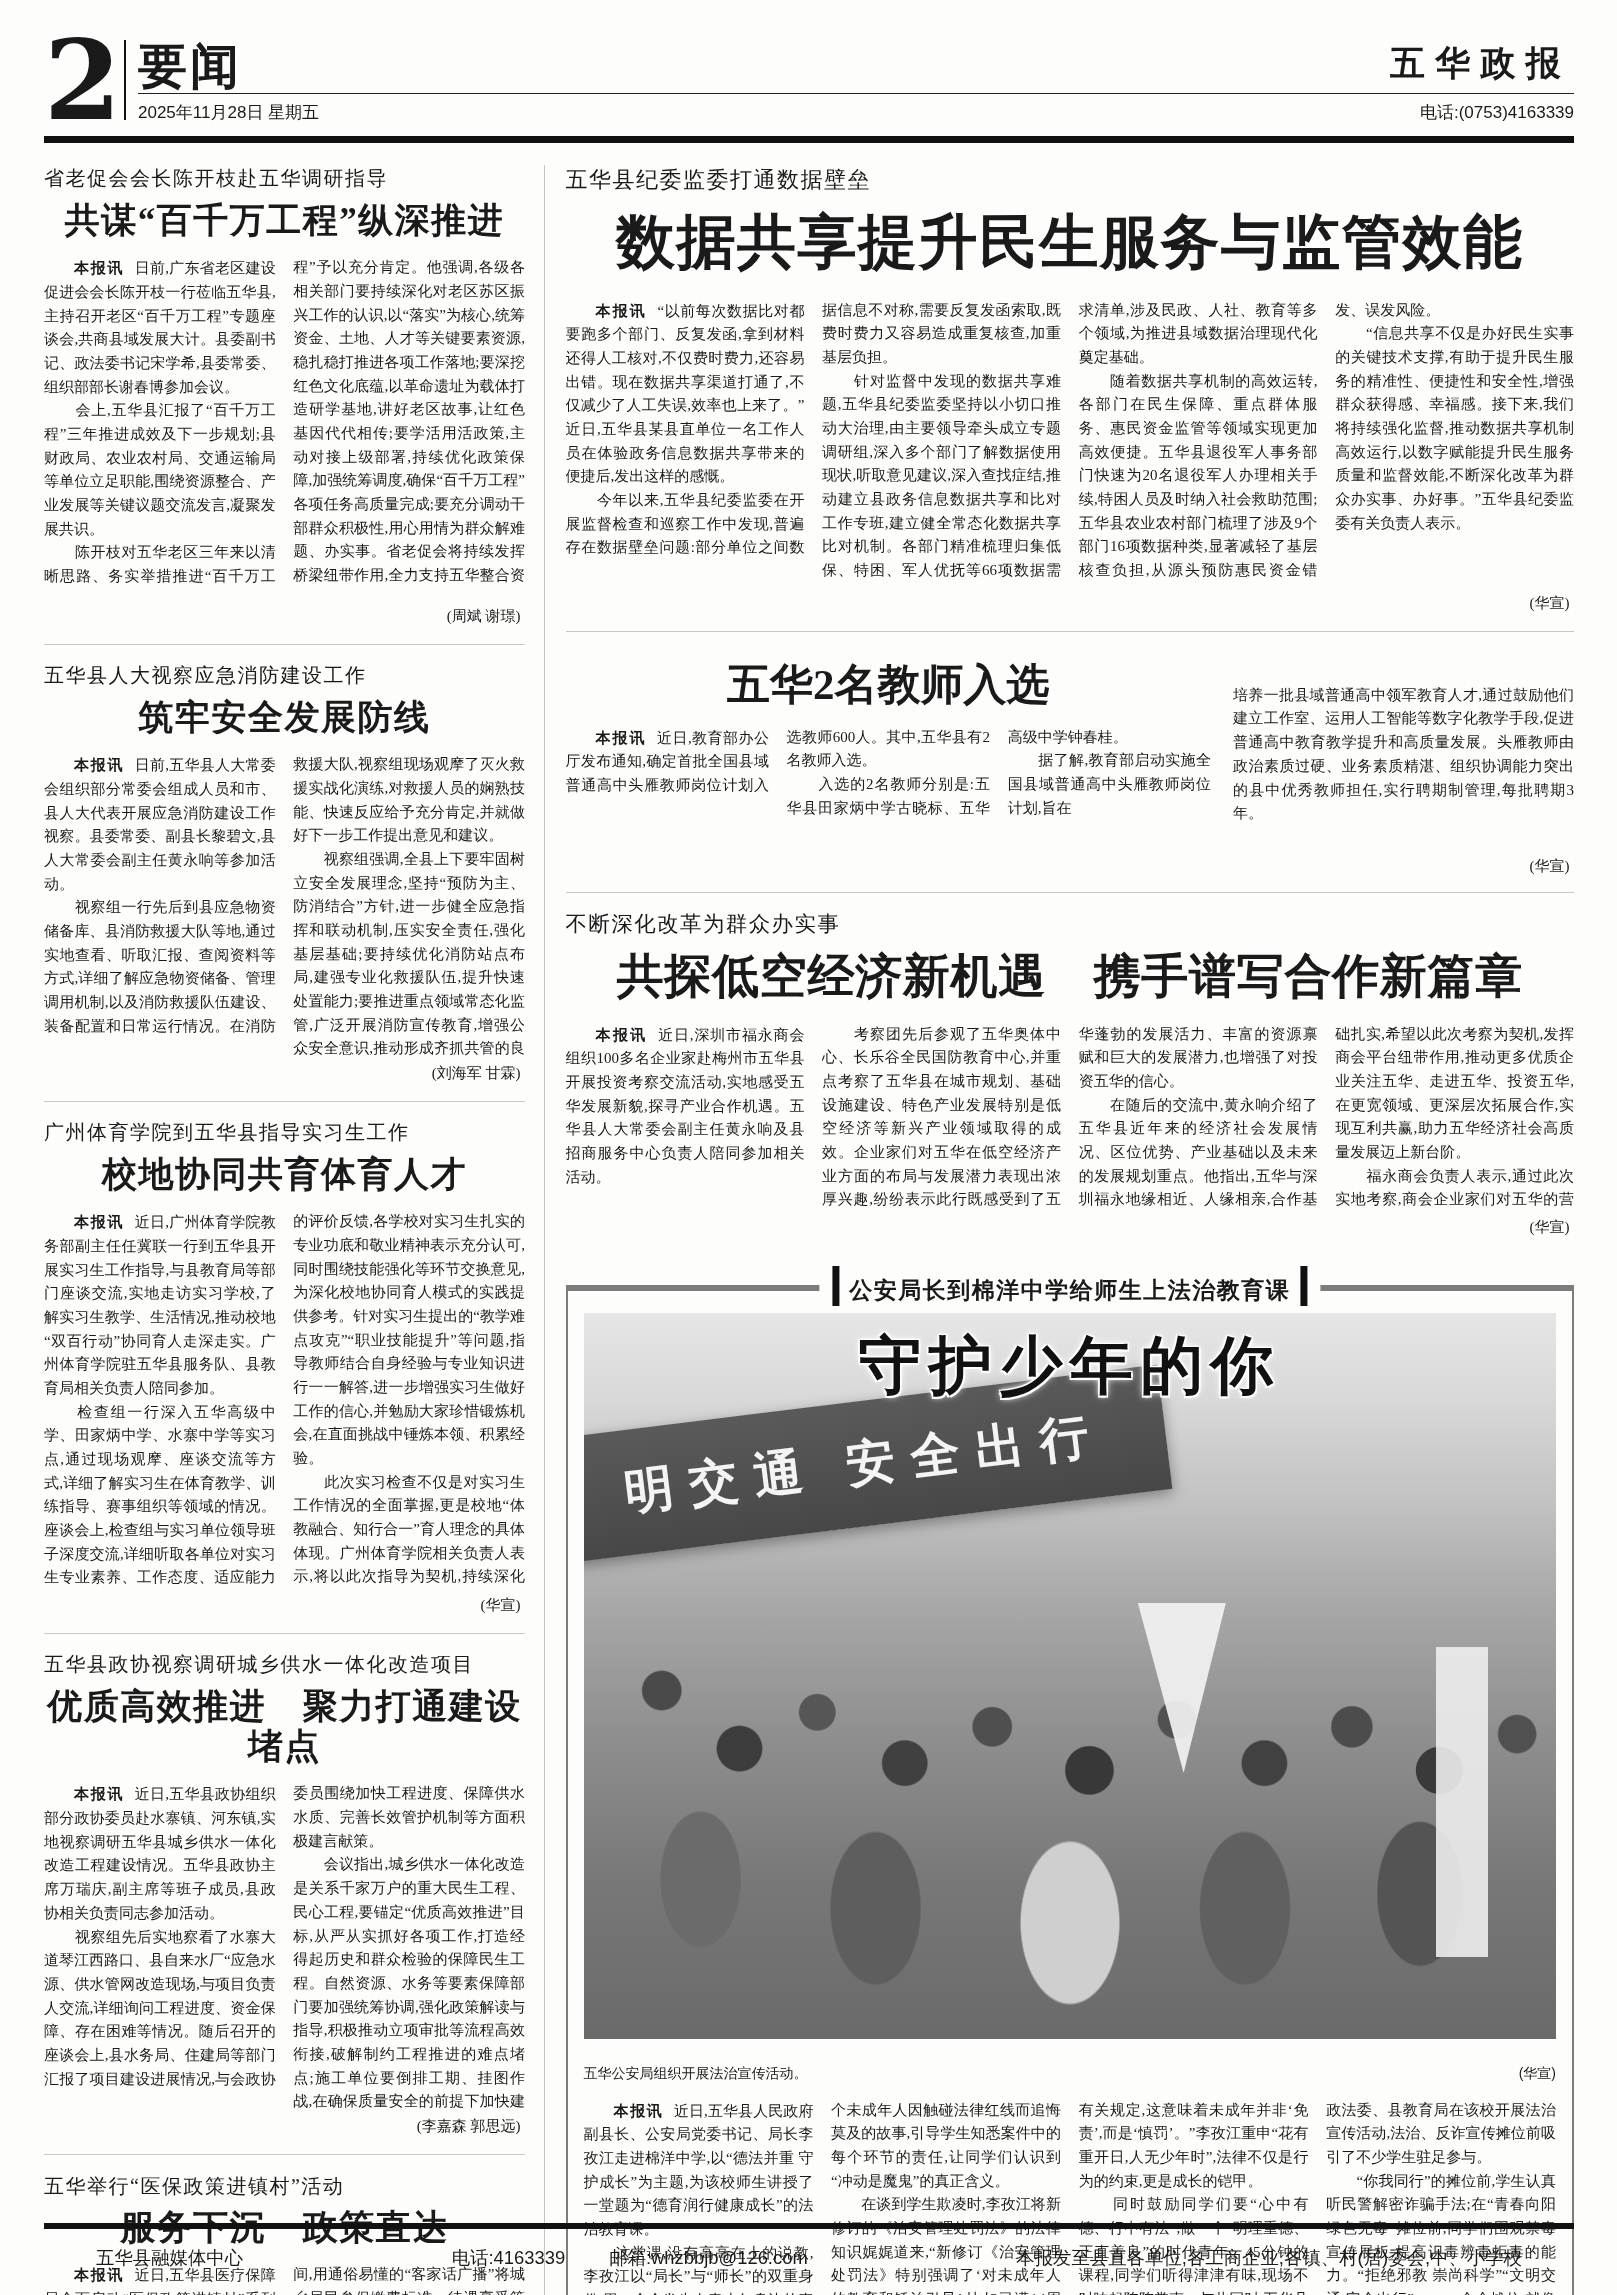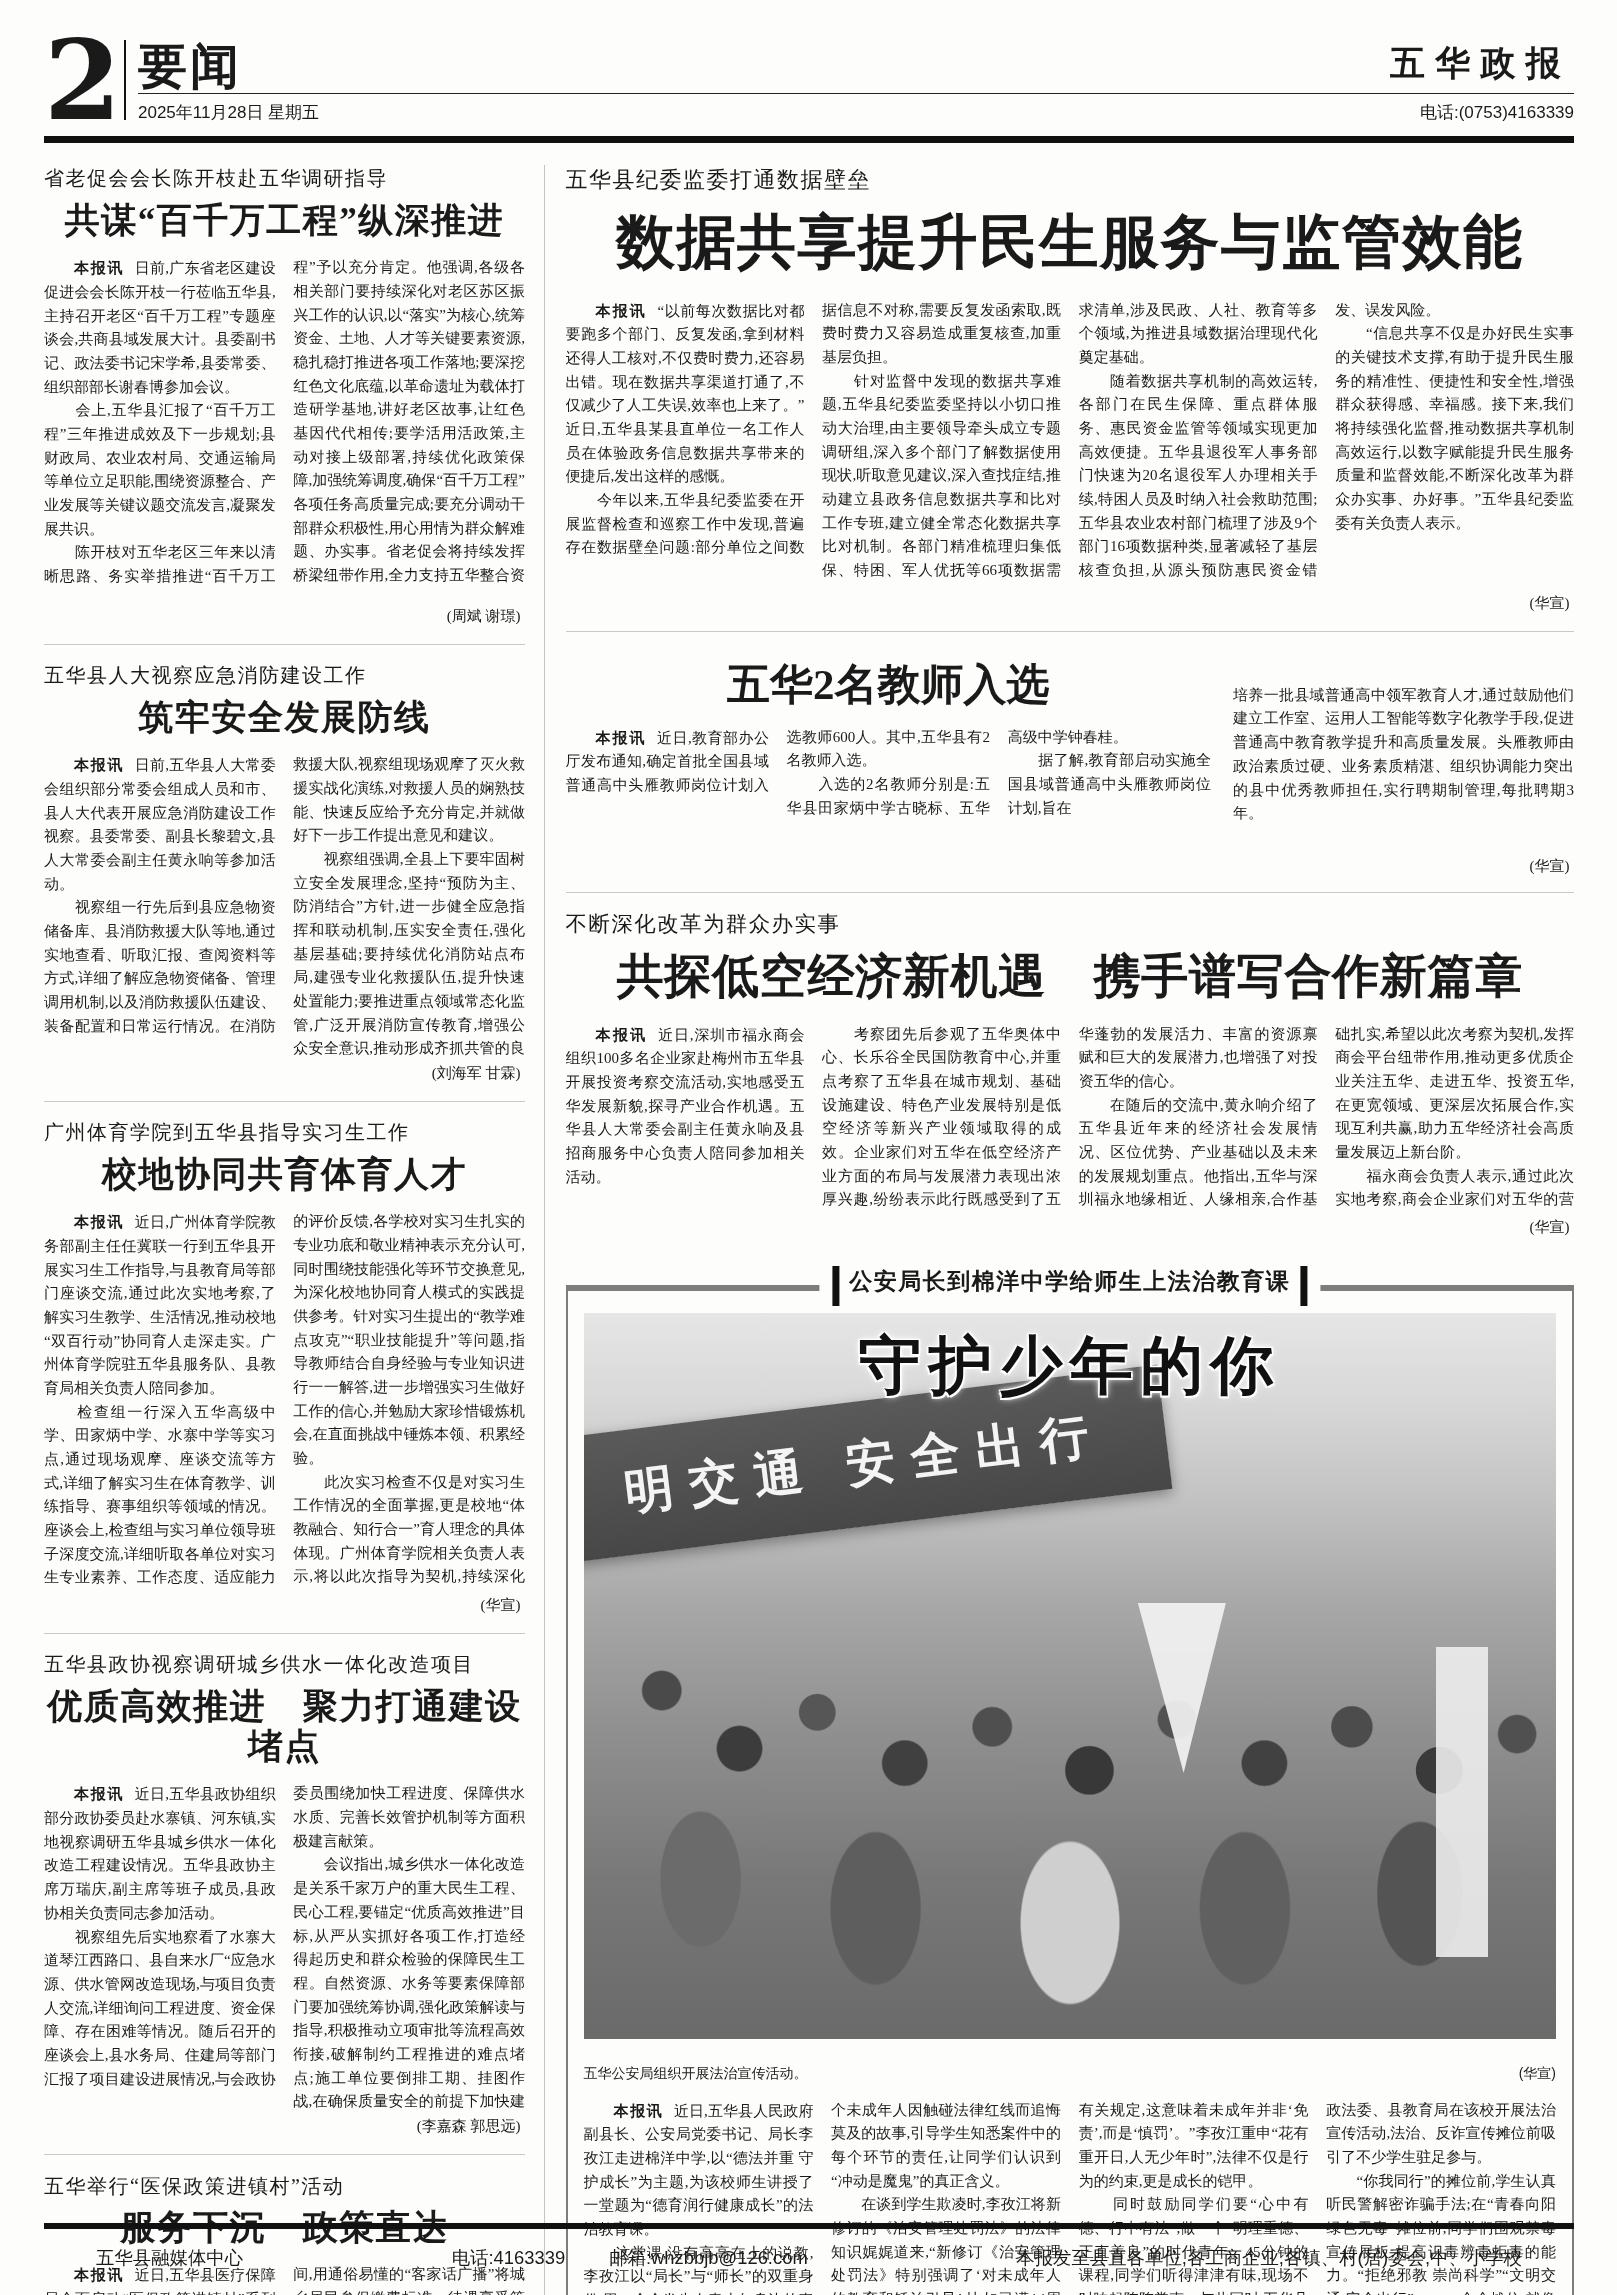--- a/index.html
+++ b/index.html
@@ -75,21 +75,21 @@
   .teacher-main{width:64%;}
   .teacher-cont{flex:1;padding-top:34px;}
 
   
   .photo-box{
     position:relative;border:2.9px solid #7d7d7d;border-top:6.6px solid #7d7d7d;
     margin-top:29.5px;padding:0 16px 14.7px;
   }
   .photo-tab{
     position:absolute;top:-25px;left:50%;transform:translateX(-50%);
-    background:#fdfdfc;display:flex;align-items:flex-start;
+    background:#fdfdfc;display:flex;align-items:flex-end;
     padding:0 2.9px;white-space:nowrap;z-index:5;
   }
   .tab-bar{width:6.6px;height:40px;background:#111;margin:0 10.3px;}
   .tab-text{font-size:23px;font-weight:700;letter-spacing:1.5px;}
   .photo-title{
     position:absolute;top:32px;left:0;right:0;text-align:center;z-index:4;
     font-size:63px;font-weight:900;letter-spacing:7.4px;color:#111;
     text-shadow:0 0 4.4px #fff,0 0 8.8px #fff,1.5px 1.5px 0 #fff,-1.5px -1.5px 0 #fff,1.5px -1.5px 0 #fff,-1.5px 1.5px 0 #fff;
   }
   .photo{
@@ -187,21 +187,21 @@
             <div class="rest">　　视察组一行先后到县应急物资储备库、县消防救援大队等地,通过实地查看、听取汇报、查阅资料等方式,详细了解应急物资储备、管理调用机制,以及消防救援队伍建设、装备配置和日常运行情况。在消防救援大队,视察组现场观摩了灭火救援实战化演练,对救援人员的娴熟技能、快速反应给予充分肯定,并就做好下一步工作提出意见和建议。
 　　视察组强调,全县上下要牢固树立安全发展理念,坚持“预防为主、防消结合”方针,进一步健全应急指挥和联动机制,压实安全责任,强化基层基础;要持续优化消防站点布局,建强专业化救援队伍,提升快速处置能力;要推进重点领域常态化监管,广泛开展消防宣传教育,增强公众安全意识,推动形成齐抓共管的良好格局。同时,要紧盯高层建筑、工业园区、森林防火等重点领域,精准防范化解安全风险,系统提升全县综合应急能力,为人民群众生命财产安全和高质量发展提供坚实保障。</div>
           </div>
           <div class="byline">(刘海军 甘霖)</div>
         </div>
 
         <div class="article">
           <div class="kicker">广州体育学院到五华县指导实习生工作</div>
           <div class="headline hl-left">校地协同共育体育人才</div>
           <div class="bodytext cols2" style="height:383px;">
-            <p class="lede"><strong>本报讯</strong><span>近日,广州体育学院教务部副主任任冀联一行到五华县开展实习生工作指导,与县教育局等部门座谈交流,通过此次实地考察,了解实习生教学、生活情况,推动校地“双百行动”协同育人走深走实。广州体育学院驻五华县服务队、县教育局相关负责人陪同参加。</span></p>
+            <p class="lede"><strong>本报讯</strong><span>近日,广州体育学院教务部副主任任冀联一行到五华县开展实习生工作指导,与县教育局等部门座谈交流,实地走访实习学校,了解实习生教学、生活情况,推动校地“双百行动”协同育人走深走实。广州体育学院驻五华县服务队、县教育局相关负责人陪同参加。</span></p>
             <div class="rest">　　检查组一行深入五华高级中学、田家炳中学、水寨中学等实习点,通过现场观摩、座谈交流等方式,详细了解实习生在体育教学、训练指导、赛事组织等领域的情况。座谈会上,检查组与实习单位领导班子深度交流,详细听取各单位对实习生专业素养、工作态度、适应能力的评价反馈,各学校对实习生扎实的专业功底和敬业精神表示充分认可,同时围绕技能强化等环节交换意见,为深化校地协同育人模式的实践提供参考。针对实习生提出的“教学难点攻克”“职业技能提升”等问题,指导教师结合自身经验与专业知识进行一一解答,进一步增强实习生做好工作的信心,并勉励大家珍惜锻炼机会,在直面挑战中锤炼本领、积累经验。
 　　此次实习检查不仅是对实习生工作情况的全面掌握,更是校地“体教融合、知行合一”育人理念的具体体现。广州体育学院相关负责人表示,将以此次指导为契机,持续深化校地合作,搭建起学校与实习生三方沟通的坚实桥梁。未来,五华县将继续依托“双百行动”平台,在学生教育实习、体育赛事服务等方面深化合作,推动校地协同育人合作结出硕果。</div>
           </div>
           <div class="byline">(华宣)</div>
         </div>
 
         <div class="article">
           <div class="kicker">五华县政协视察调研城乡供水一体化改造项目</div>
           <div class="headline hl-left">优质高效推进　聚力打通建设堵点</div>
           <div class="bodytext cols2" style="height:332px;">

